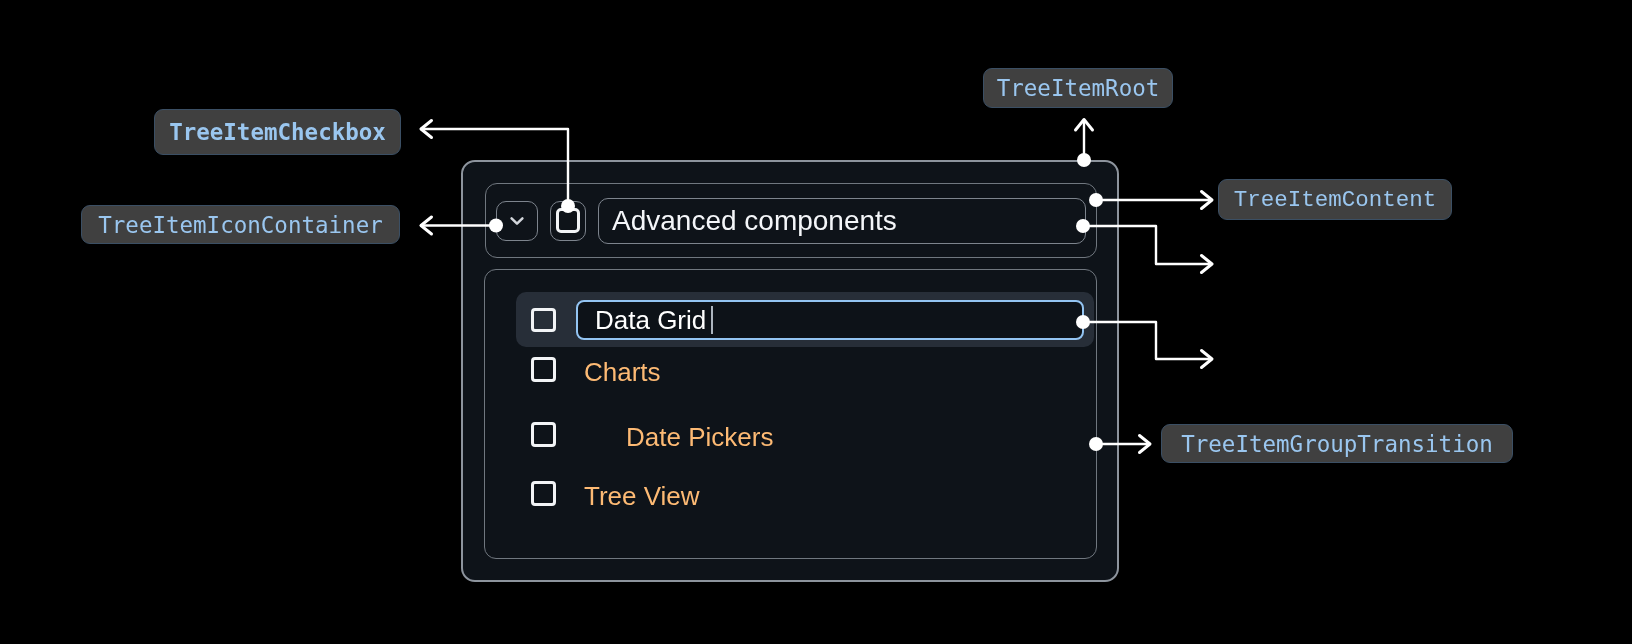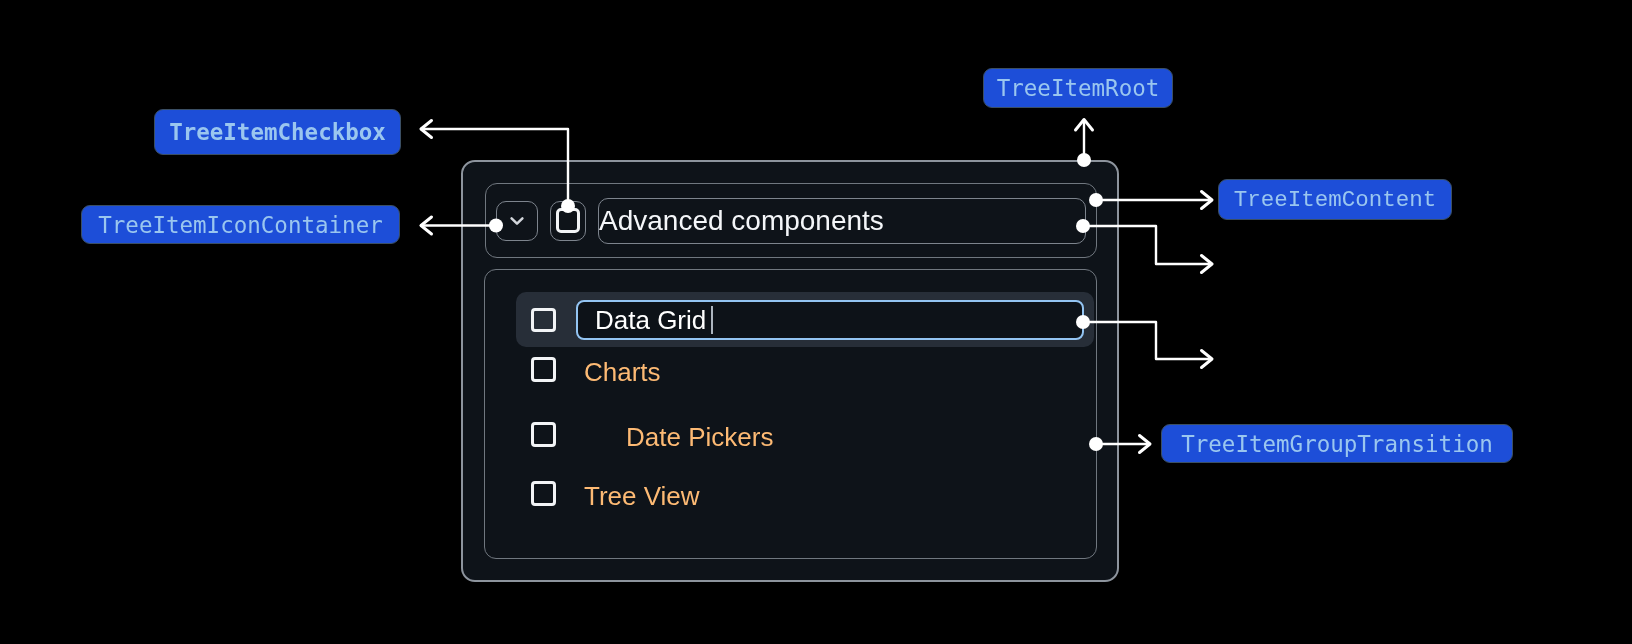--- a/index.html
+++ b/index.html
@@ -10,38 +10,38 @@
             background:#0e1319;border:2px solid #8d949d;border-radius:14px;box-sizing:border-box;}
   .content-row{position:absolute;left:22px;top:21px;width:612px;height:75px;box-sizing:border-box;
                border:1.5px solid #70777f;border-radius:12px;display:flex;align-items:center;
                padding:0 10px;gap:12px;}
   .icon-btn{width:42px;height:40px;box-sizing:border-box;border:1.5px solid #7d848d;border-radius:10px;
             display:flex;align-items:center;justify-content:center;flex:0 0 auto;}
   .chk-btn{width:36px;height:40px;box-sizing:border-box;border:1.5px solid #7d848d;border-radius:10px;
            display:flex;align-items:center;justify-content:center;flex:0 0 auto;}
   .chk-glyph{width:24px;height:25px;box-sizing:border-box;border:3px solid #f2f4f6;border-radius:5px;}
   .label-box{flex:1;height:46px;box-sizing:border-box;border:1.5px solid #7d848d;border-radius:10px;
-             display:flex;align-items:center;color:#f4f6f9;font-size:28px;text-align:center;}
+             display:flex;align-items:center;padding-left:13px;color:#f4f6f9;font-size:28px;text-align:center;}
   .group-box{position:absolute;left:21px;top:107px;width:613px;height:290px;box-sizing:border-box;
              border:1.5px solid #70777f;border-radius:12px;}
   .tree-row{position:absolute;left:31px;width:578px;height:54px;display:flex;align-items:flex-start;
             color:#fdba74;font-size:26px;}
   .tree-row .row-chk{width:25px;height:25px;box-sizing:border-box;border:3px solid #f2f4f6;
                      border-radius:4px;margin-left:15px;flex:0 0 auto;}
   .tree-row .row-label{margin-left:28px;white-space:nowrap;}
   .row-selected{position:absolute;left:31px;top:22px;width:578px;height:55px;background:#272e38;
                 border-radius:10px;}
   .row-selected .row-chk{position:absolute;left:15px;top:16px;width:25px;height:24px;box-sizing:border-box;
                          border:3px solid #f2f4f6;border-radius:4px;}
   .label-input{position:absolute;left:60px;top:8px;width:508px;height:40px;box-sizing:border-box;
                background:#0d1218;border:2px solid #93c4f2;border-radius:8px;display:flex;
                align-items:center;padding-left:17px;color:#ffffff;font-size:26px;}
   .caret{display:inline-block;width:2px;height:28px;background:#adb5bf;margin-left:5px;}
   
-  .badge{position:absolute;box-sizing:border-box;background:#1d4ed8;border:1.5px solid #3b4f64;
+  .badge{position:absolute;box-sizing:border-box;background:#404040;border:1.5px solid #3b4f64;
          border-radius:9px;color:#9ac6ef;font-family:"DejaVu Sans Mono", monospace;font-size:22.5px;
          display:flex;align-items:center;justify-content:center;white-space:nowrap;z-index:4;}
   .b-checkbox{left:154px;top:109px;width:247px;height:46px;font-weight:bold;}
   .b-iconcontainer{left:81px;top:205px;width:319px;height:39px;}
   .b-root{left:983px;top:68px;width:190px;height:40px;}
   .b-content{left:1218px;top:179px;width:234px;height:41px;font-family:Liberation Mono, monospace;}
   .b-label{left:1218px;top:243px;width:204px;height:41px;}
   .b-labelinput{left:1218px;top:339px;width:278px;height:41px;}
   .b-grouptransition{left:1161px;top:424px;width:352px;height:39px;}
   

